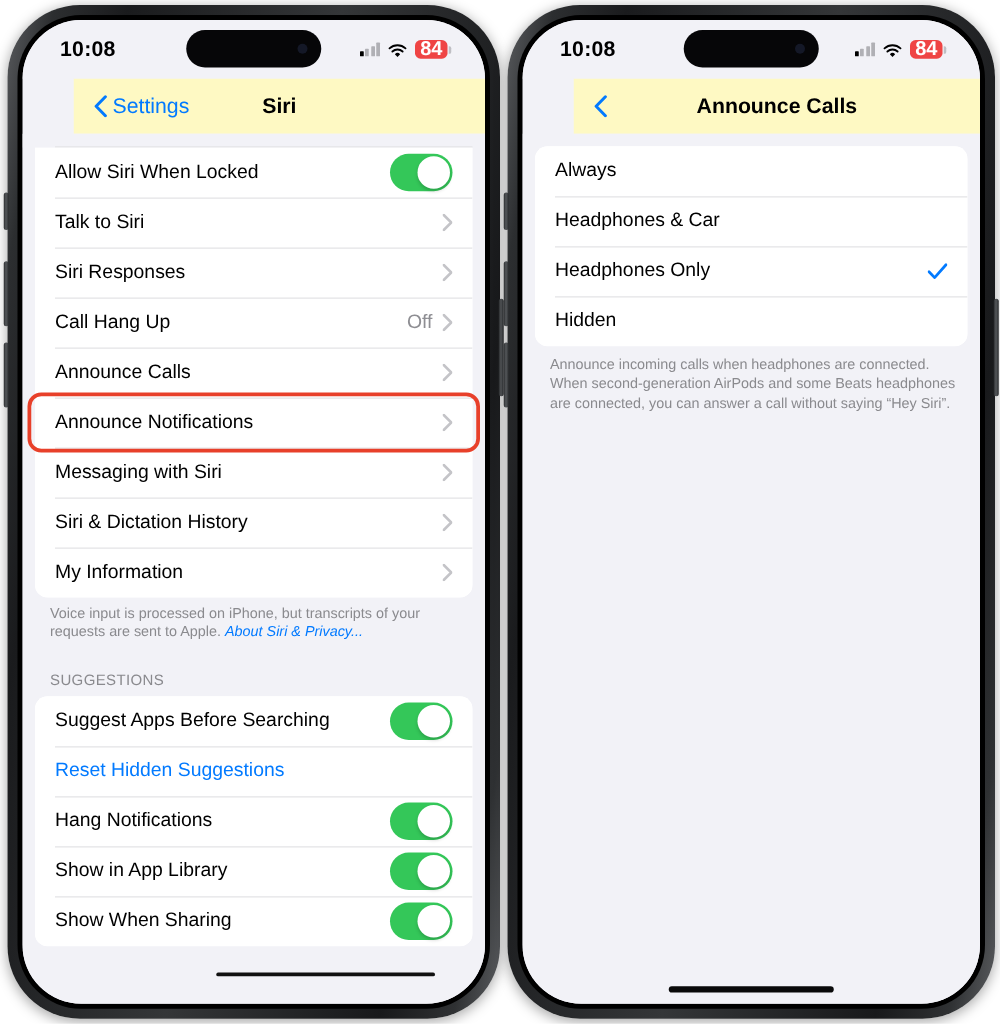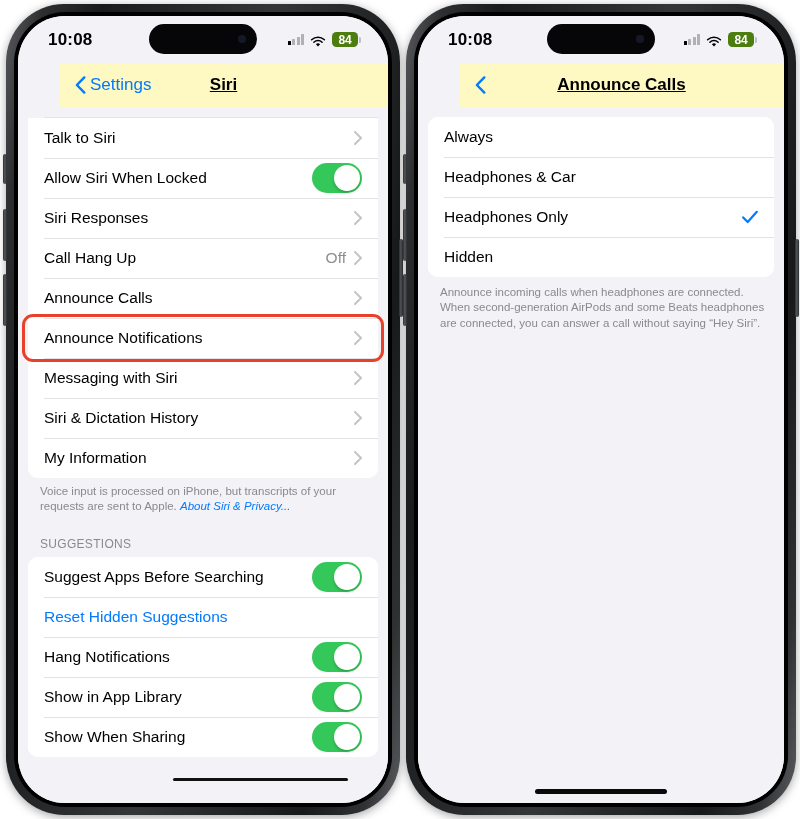--- a/index.html
+++ b/index.html
@@ -62,43 +62,42 @@
   .ic-signal i:nth-child(1) { height: 4px; }
   .ic-signal i:nth-child(2) { height: 6px; background: #b0b0b5; }
   .ic-signal i:nth-child(3) { height: 8.5px; background:#b0b0b5; }
   .ic-signal i:nth-child(4) { height: 11px; background:#b0b0b5; }
   .ic-wifi { width: 16px; height: 12px; }
   .battery {
     display: flex; align-items: center;
   }
   .battery-body {
     min-width: 26px; height: 15px; border-radius: 4.5px;
-    background: #4d7c0f; color: #fff;
-    font-size: 12px; font-weight: bold;
+    background: #ef4444; color: #fff;
+    font-size: 16px; font-weight: bold;
     display: flex; align-items: center; justify-content: center;
     padding: 1px 3px; letter-spacing: -.2px;
   }
   .battery-cap { width: 2px; height: 6px; background: #bfbfc4; border-radius: 0 1.5px 1.5px 0; margin-left: 1px; }
 
   
   .navbar {
     position: relative; height: 44px;
     background: #fef9c3;
     display: flex; align-items: center;
     padding: 0 16px;
     margin-left: 41px;
   }
   .nav-back { display: flex; align-items: center; gap: 4px; cursor: pointer; }
   .chev-back { width: 11px; height: 18px; flex: none; }
   .nav-back-label { color: #027aff; font-size: 17px; }
   .nav-title {
     position: absolute; left: 0; right: 0; text-align: center;
     font-size: 17px; font-weight: bold; color: #000;
     pointer-events: none;
-    text-decoration: underline;
   }
 
   
   .content {
     background: #f2f2f7;
     height: calc(100% - 91px);
     overflow: hidden;
     position: relative;
   }
   .group {
@@ -224,30 +223,30 @@
             </span>
             <span class="nav-back-label">Settings</span>
           </div>
           <div class="nav-title">Siri</div>
         </div>
 
         <div class="content">
           <div class="topsep"></div>
           <div class="group flush-top" id="left-group-1">
               <div class="row">
-                <span class="row-label">Talk to Siri</span>
-                <span class="chev"><svg viewBox="0 0 8 14" width="8" height="14">
-                    <path d="M1 1l6 6-6 6" stroke="#c4c4c8" stroke-width="2" fill="none" stroke-linecap="round" stroke-linejoin="round"></path>
-                  </svg></span>
-              </div>
-              <div class="row">
                 <span class="row-label">Allow Siri When Locked</span>
                 <span class="toggle">
                   <span class="knob"></span>
                 </span>
+              </div>
+              <div class="row">
+                <span class="row-label">Talk to Siri</span>
+                <span class="chev"><svg viewBox="0 0 8 14" width="8" height="14">
+                    <path d="M1 1l6 6-6 6" stroke="#c4c4c8" stroke-width="2" fill="none" stroke-linecap="round" stroke-linejoin="round"></path>
+                  </svg></span>
               </div>
               <div class="row">
                 <span class="row-label">Siri Responses</span>
                 <span class="chev"><svg viewBox="0 0 8 14" width="8" height="14">
                     <path d="M1 1l6 6-6 6" stroke="#c4c4c8" stroke-width="2" fill="none" stroke-linecap="round" stroke-linejoin="round"></path>
                   </svg></span>
               </div>
               <div class="row">
                 <span class="row-label">Call Hang Up</span>
                 <span class="row-value">Off</span>

